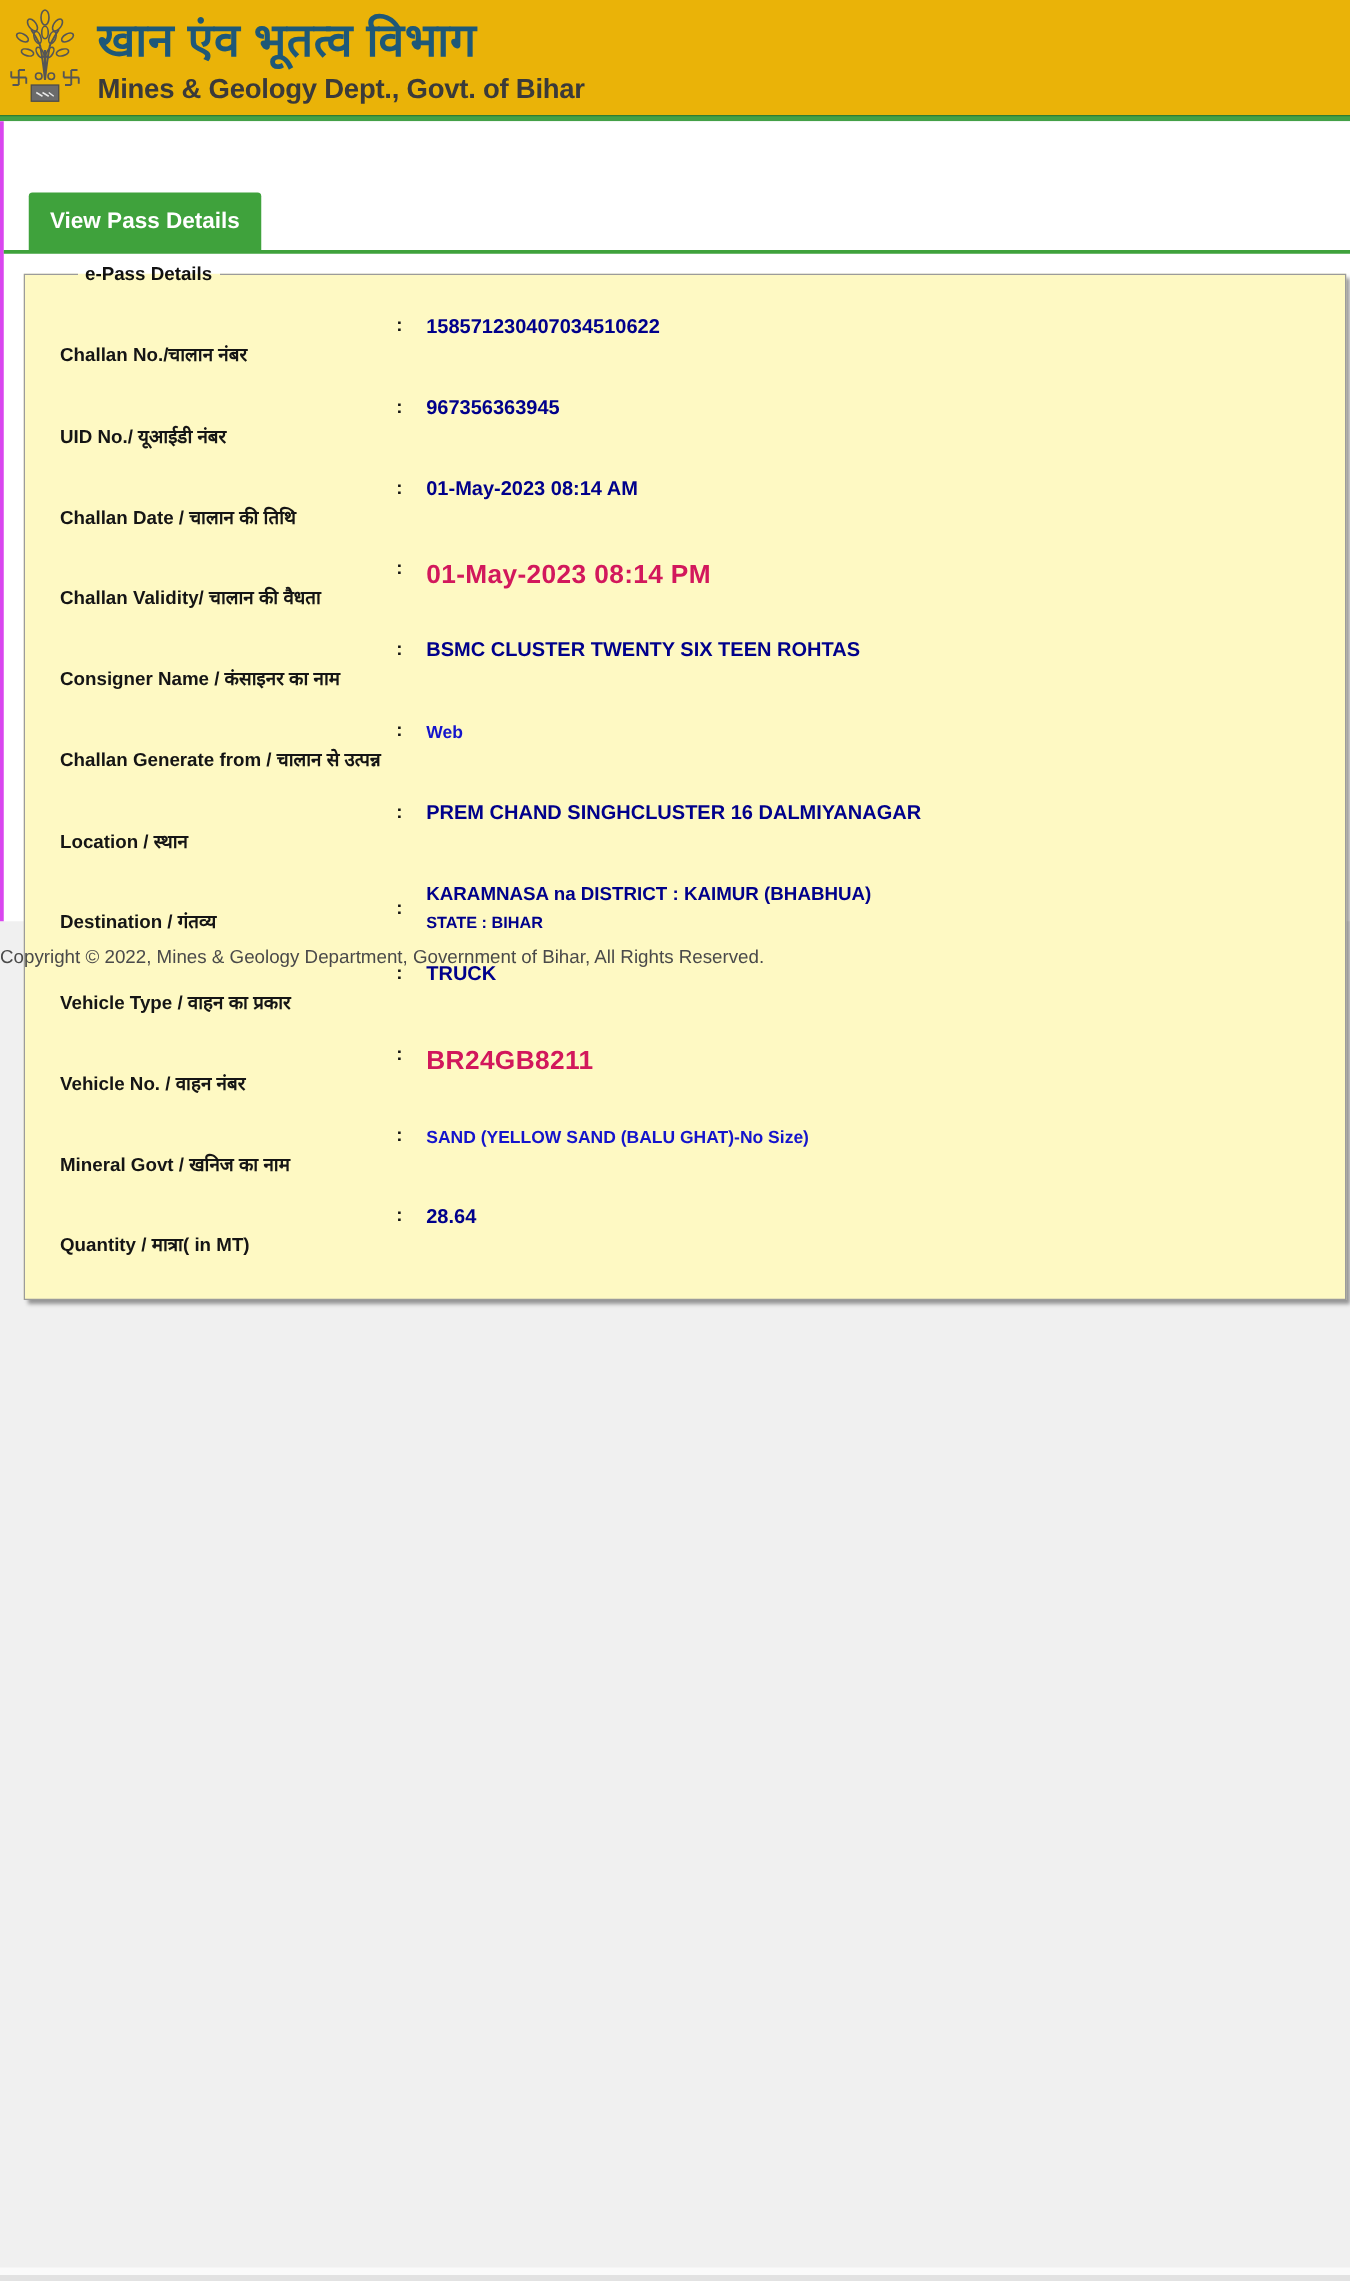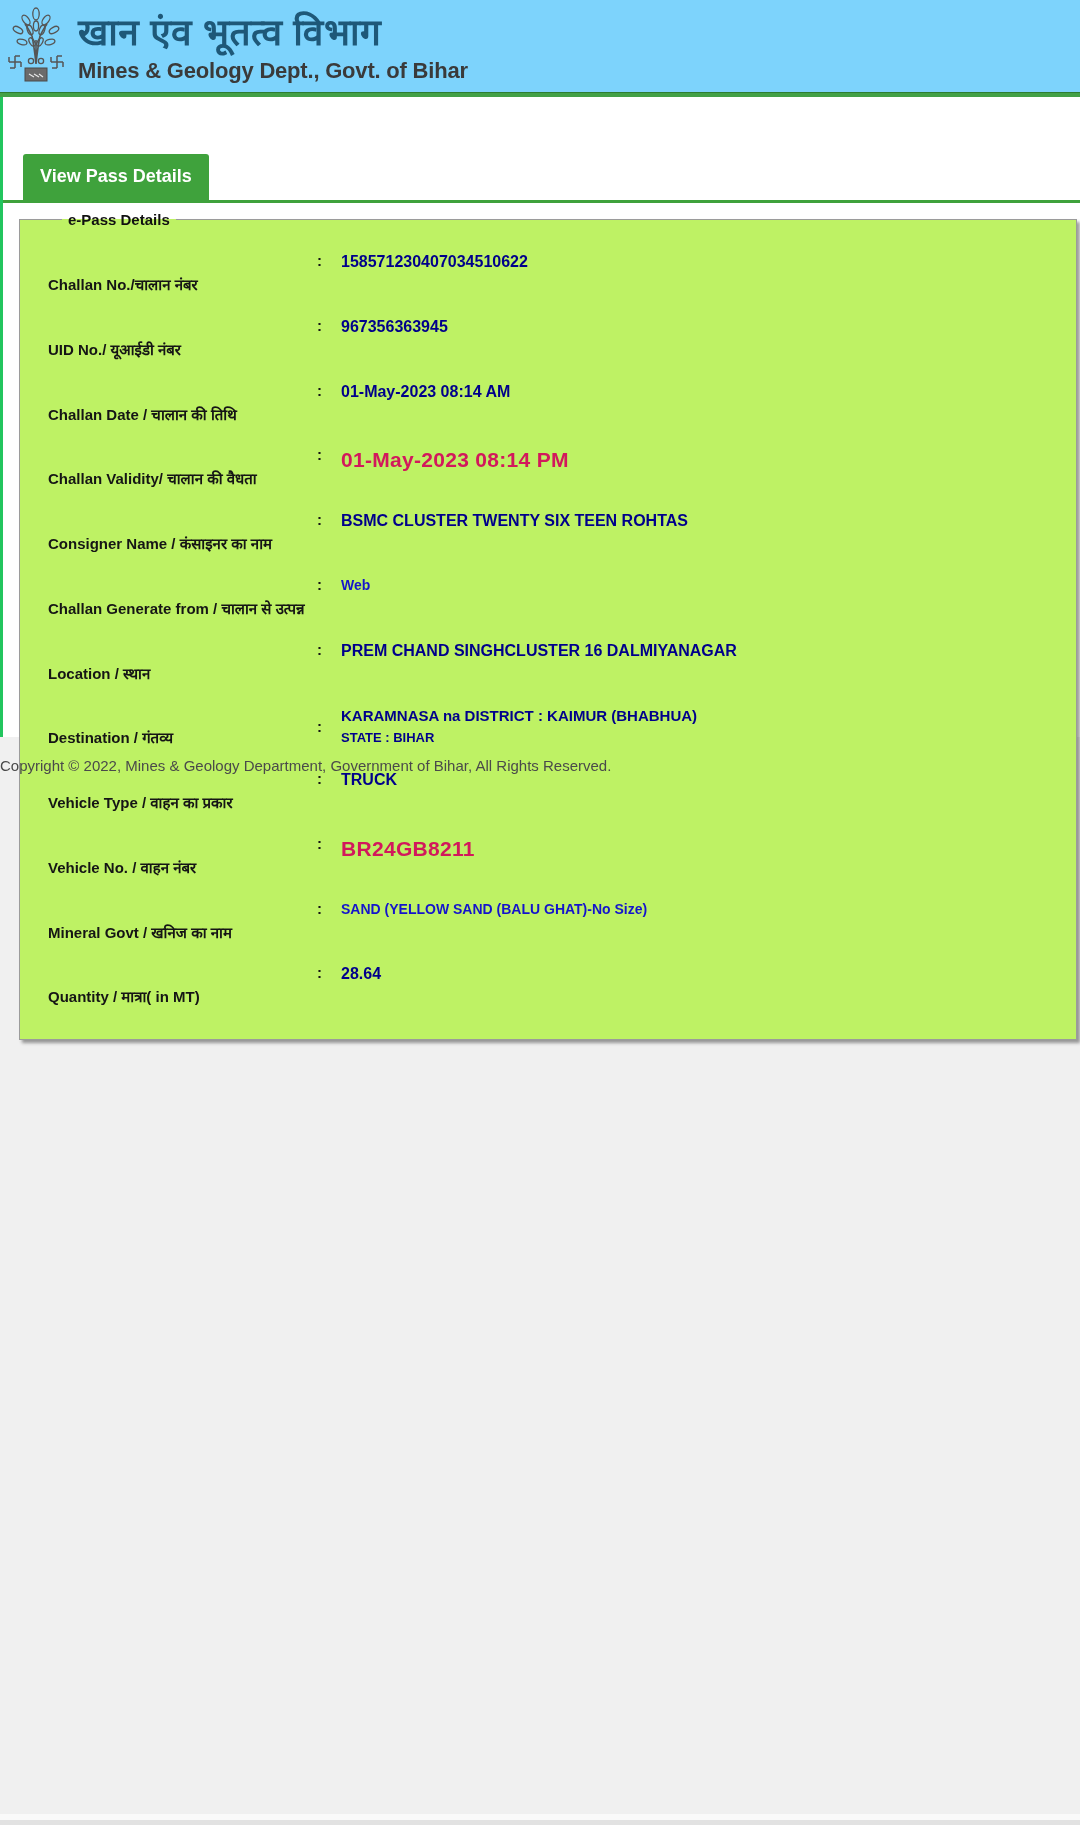--- a/index.html
+++ b/index.html
@@ -1,36 +1,36 @@
 <!DOCTYPE html>
 <html><head>
 <meta charset="utf-8">
 <style>
   * { margin:0; padding:0; box-sizing:border-box; }
   html,body { background:#f0f0f0; }
   body { width:1080px; font-family:"Liberation Sans","DejaVu Sans",sans-serif; }
   .page { width:1080px; height:1825px; position:relative; background:#f0f0f0; overflow:hidden; }
 
   
-  .header { height:92px; background:#7dd3fc; display:flex; align-items:center; padding-left:8px; }
+  .header { height:92px; background:#eab308; display:flex; align-items:center; padding-left:8px; }
   .logo { width:56px; height:82px; flex:0 0 auto; margin-top:2px; }
   .header-text { margin-left:14px; padding-top:2px; }
   .title-hindi { font-size:37px; font-weight:700; color:#1e5878; line-height:1.25; letter-spacing:0.5px; }
   .subtitle { font-size:22px; font-weight:600; color:#3a3a3a; margin-top:2px; letter-spacing:-0.2px; }
   .green-line-top { height:5px; background:#43a047; border-top:1px solid #2e7d32; }
 
   
-  .content { background:#ffffff; height:640px; border-left:3px solid #22c55e; }
+  .content { background:#ffffff; height:640px; border-left:3px solid #d946ef; }
   .tab-section { padding-top:57px; }
   .view-pass-btn { display:block; margin-left:20px; background:#3fa23c; color:#ffffff;
      font-family:"Liberation Sans",sans-serif; font-size:18px; font-weight:700;
      border:none; border-radius:3px 3px 0 0; padding:12px 17px 13px 17px; cursor:pointer; }
   .tab-underline { height:3px; background:#3fa23c; }
 
-  fieldset.epass { margin:8px 6px 0 16px; width:1058px; background:#bef264;
+  fieldset.epass { margin:8px 6px 0 16px; width:1058px; background:#fef9c3;
      border:1px solid #9b9b9b; box-shadow:3px 3px 3px rgba(40,40,40,0.45);
      padding:24px 20px 24px 28px; }
   legend.epass-legend { margin-left:14px; padding:0 6px; font-size:15px; font-weight:700; color:#111; }
 
   .row { display:flex; align-items:flex-start; margin-bottom:22px; }
   .row:last-child { margin-bottom:8px; }
   .row-center { align-items:center; }
   .row-label { width:269px; flex:0 0 269px; font-size:15px; font-weight:700; color:#151515; line-height:1.25;margin-top:24px; }
   .row-colon { width:24px; flex:0 0 24px; font-size:15px; font-weight:700; color:#151515; }
   .row-value { font-weight:700; line-height:1.3; max-width:420px; }

